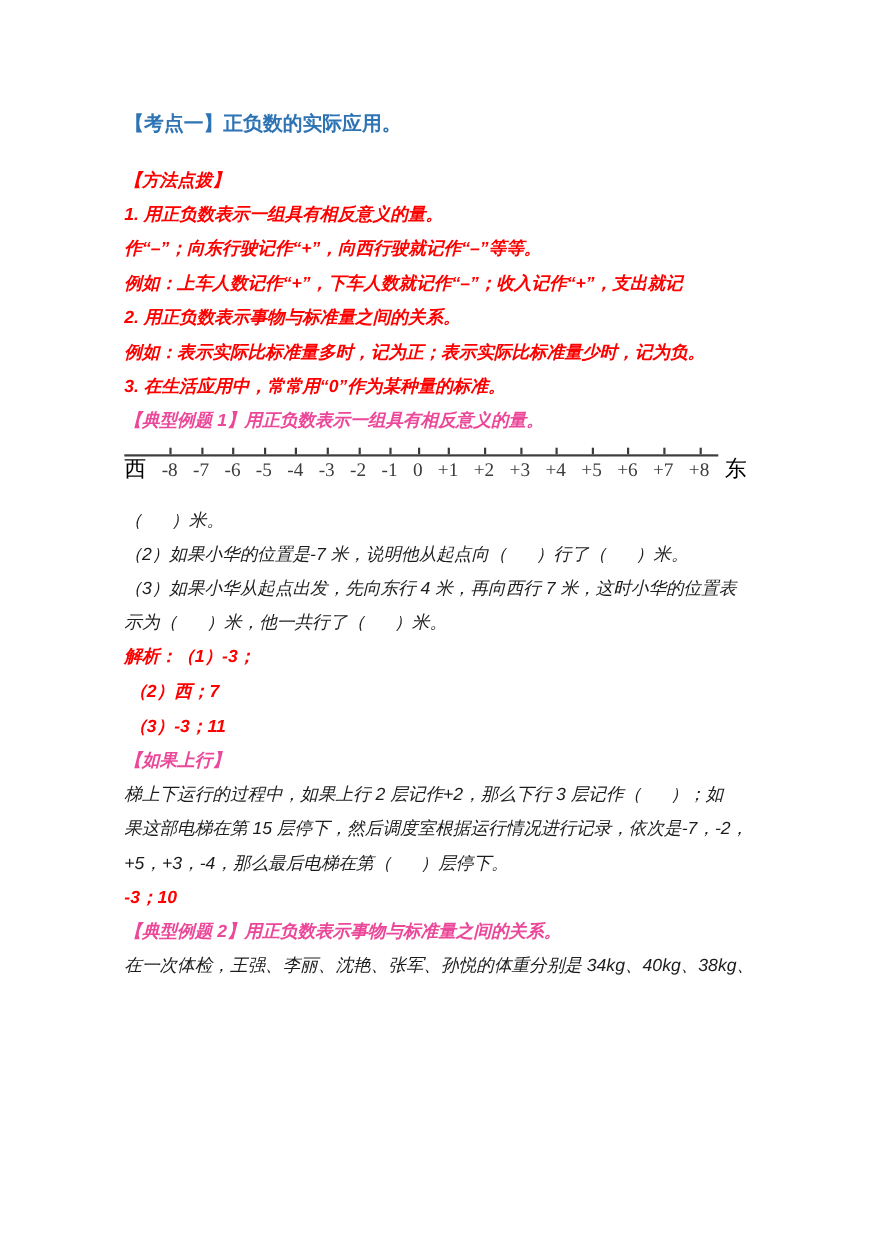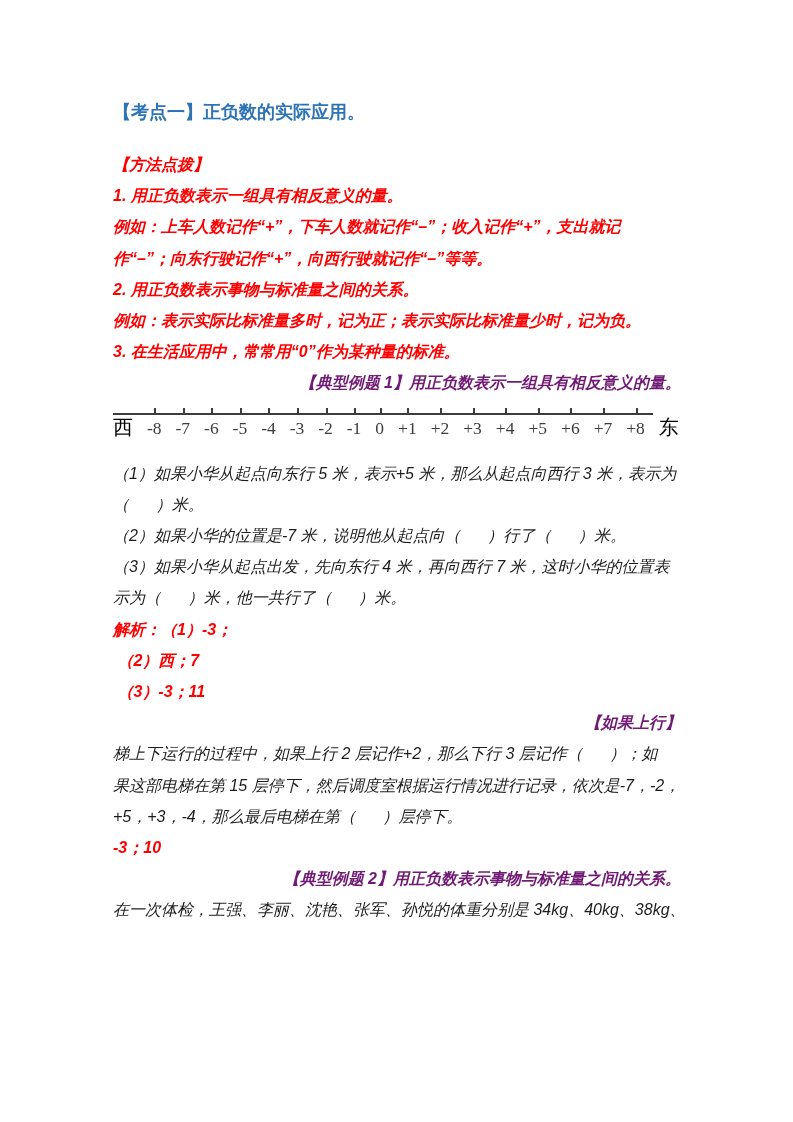--- a/index.html
+++ b/index.html
@@ -33,22 +33,21 @@
     line-height: 31.2px;
     white-space: pre;
     font-style: italic;
   }
   .red {
     color: var(--accent-red, #FE0000);
     font-weight: bold;
   }
   .bold-black {
     font-weight: bold;
-    color: #701a75;
-    text-align: right;
+    color: #ec4899;
   }
   
   .nl-wrap {
     box-sizing: border-box;
     height: 59px;
     padding-top: 5px;
   }
   .nl {
     position: relative;
     width: 566px;
@@ -92,22 +91,22 @@
 </head>
 <body>
 
 <div class="page">
   <div class="doc">
 
     <div class="heading">【考点一】正负数的实际应用。</div>
 
     <div class="line red">【方法点拨】</div>
     <div class="line red">1. 用正负数表示一组具有相反意义的量。</div>
+    <div class="line red">作“–”；向东行驶记作“+”，向西行驶就记作“–”等等。</div>
     <div class="line red">例如：上车人数记作“+”，下车人数就记作“–”；收入记作“+”，支出就记</div>
-    <div class="line red">作“–”；向东行驶记作“+”，向西行驶就记作“–”等等。</div>
     <div class="line red">2. 用正负数表示事物与标准量之间的关系。</div>
     <div class="line red">例如：表示实际比标准量多时，记为正；表示实际比标准量少时，记为负。</div>
     <div class="line red">3. 在生活应用中，常常用“0”作为某种量的标准。</div>
 
     <div class="line bold-black">【典型例题 1】用正负数表示一组具有相反意义的量。</div>
 
     <div class="nl-wrap">
       <div class="nl">
         <div class="nl-rule"></div>
         <div class="nl-row">
@@ -127,21 +126,20 @@
           <span class="nl-cell"><i class="tick"></i><span>+4</span></span>
           <span class="nl-cell"><i class="tick"></i><span>+5</span></span>
           <span class="nl-cell"><i class="tick"></i><span>+6</span></span>
           <span class="nl-cell"><i class="tick"></i><span>+7</span></span>
           <span class="nl-cell"><i class="tick"></i><span>+8</span></span>
           <span class="nl-cell nl-end">东</span>
         </div>
       </div>
     </div>
 
-    <div class="line">（1）如果小华从起点向东行 5 米，表示+5 米，那么从起点向西行 3 米，表示为</div>
     <div class="line">（      ）米。</div>
     <div class="line">（2）如果小华的位置是-7 米，说明他从起点向（      ）行了（      ）米。</div>
     <div class="line">（3）如果小华从起点出发，先向东行 4 米，再向西行 7 米，这时小华的位置表</div>
     <div class="line">示为（      ）米，他一共行了（      ）米。</div>
 
     <div class="line red">解析：（1）-3；</div>
     <div class="line red"> （2）西；7</div>
     <div class="line red"> （3）-3；11</div>
 
     <div class="line bold-black">【如果上行】</div>

